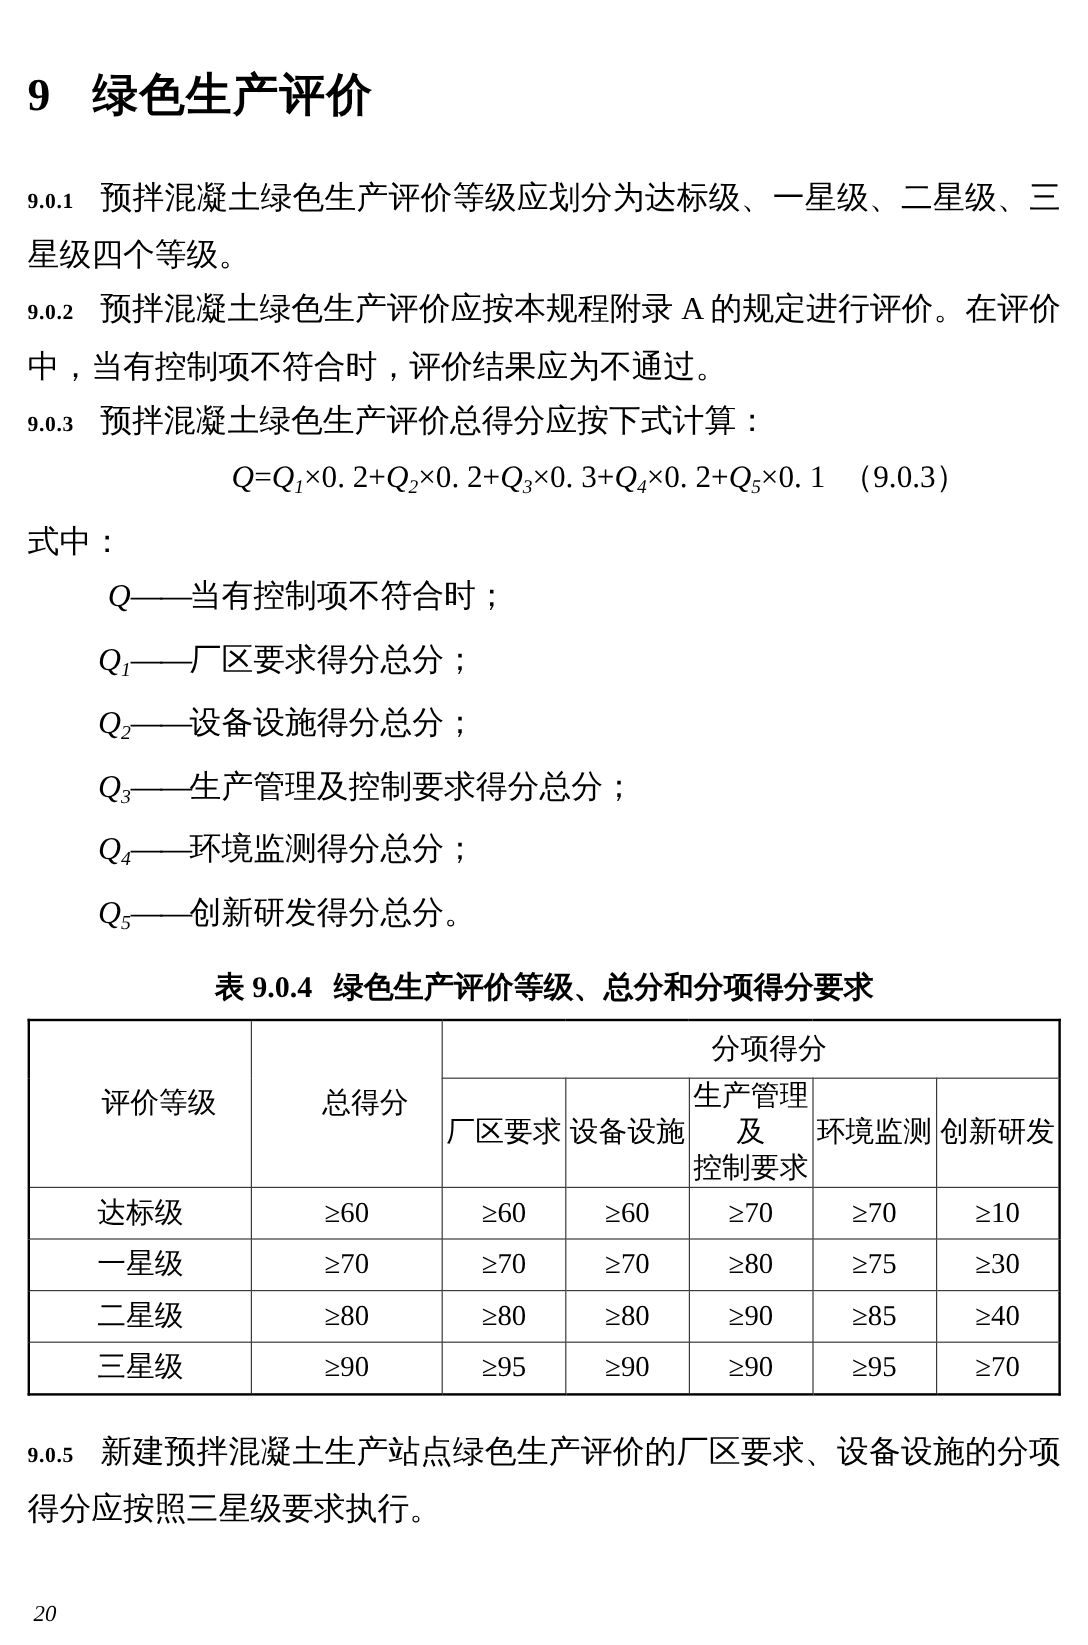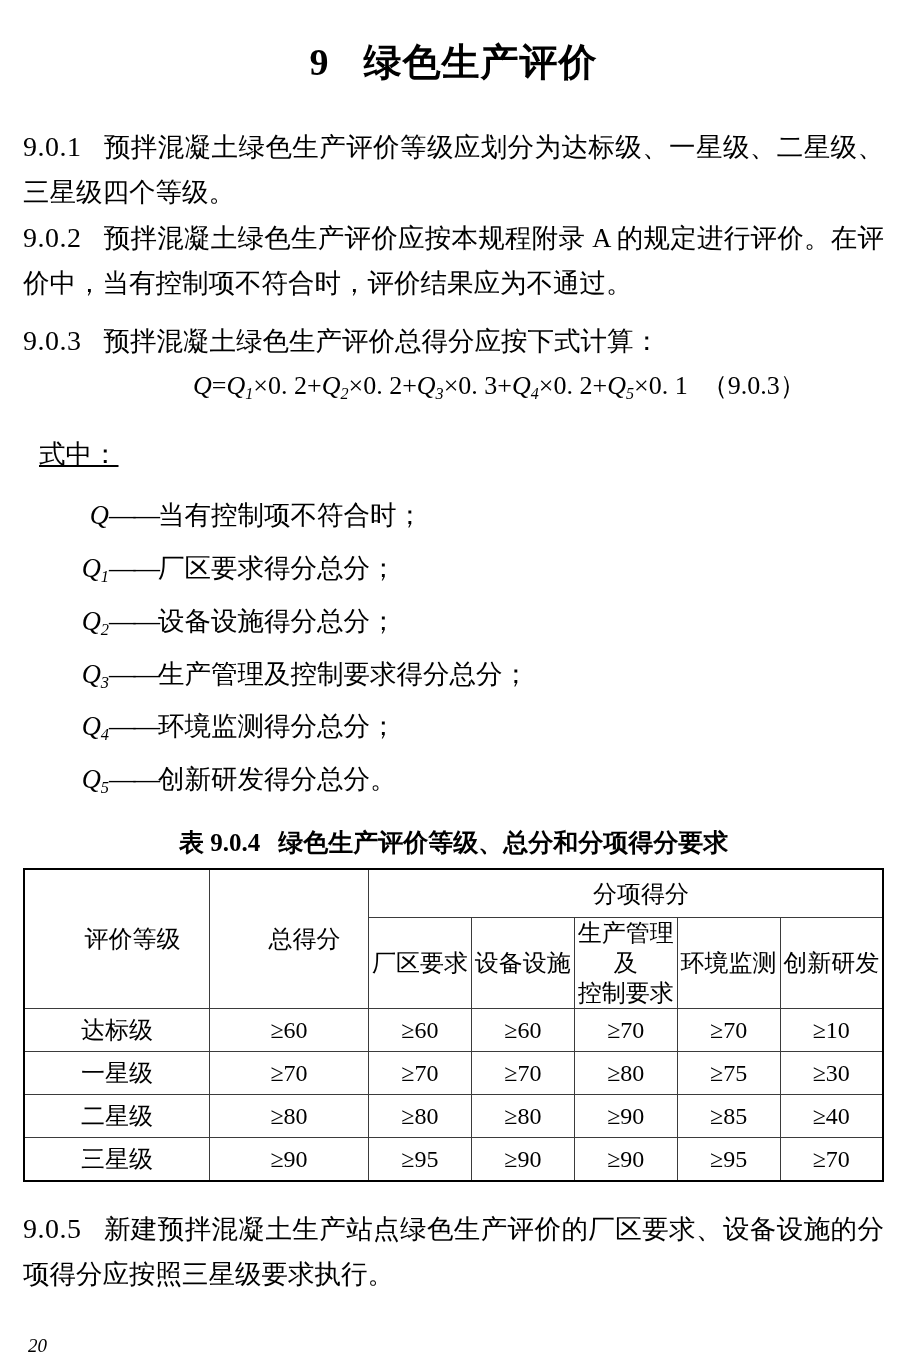--- a/index.html
+++ b/index.html
@@ -18,56 +18,56 @@
   .page {
     position: relative;
     width: 907px;
     height: 1371px;
     box-sizing: border-box;
     padding: 0 23px;
   }
 
   
   .chapter-title {
-    text-align: center;
+    text-align: left;
     font-size: 38px;
     font-weight: bold;
     letter-spacing: 1px;
     margin: 0;
-    padding-top: 40px;
+    padding-top: 58px;
     padding-bottom: 0;
     line-height: 1.2;
     font-family: "Liberation Serif", "DejaVu Serif", serif;
   }
   .chapter-title .num {
     font-family: "Liberation Serif", "DejaVu Serif", serif;
     font-weight: bold;
   }
   .chapter-title .sp { display: inline-block; width: 34px; }
 
   
   .clause {
     font-size: 26.5px;
     line-height: 45px;
     text-align: justify;
     text-justify: inter-ideograph;
     margin: 0;
     letter-spacing: 0px;
   }
   .clause-num {
-    font-weight: normal;
-    font-size: 28px;
+    font-weight: bold;
+    font-size: 18px;
     letter-spacing: 0.5px;
     white-space: nowrap;
   }
   .gap { display: inline-block; width: 22px; }
 
   #clause-901 { margin-top: 38px; }
   #clause-902 { margin-top: 0px; }
-  #clause-903 { margin-top: 12px; }
+  #clause-903 { margin-top: 0px; }
   #clause-904 { margin-top: 0px; }
   #clause-905 { margin-top: 24px; }
 
   
   .formula-line {
     font-size: 26px;
     line-height: 44px;
     margin: 0;
     padding-left: 170px;
     white-space: nowrap;
@@ -79,22 +79,21 @@
   .formula-line sub {
     font-size: 0.62em;
     font-style: italic;
     vertical-align: -0.32em;
   }
   .eqnum { padding-left: 14px; }
 
   .where {
     font-size: 26.5px;
     line-height: 45px;
-    margin: 16px;
-    text-decoration: underline;
+    margin: 0;
   }
 
   .deflist { margin: 0; padding: 0; }
   .defline {
     font-size: 26.5px;
     line-height: 45px;
     margin: 0;
     white-space: nowrap;
   }
   .defsym {

